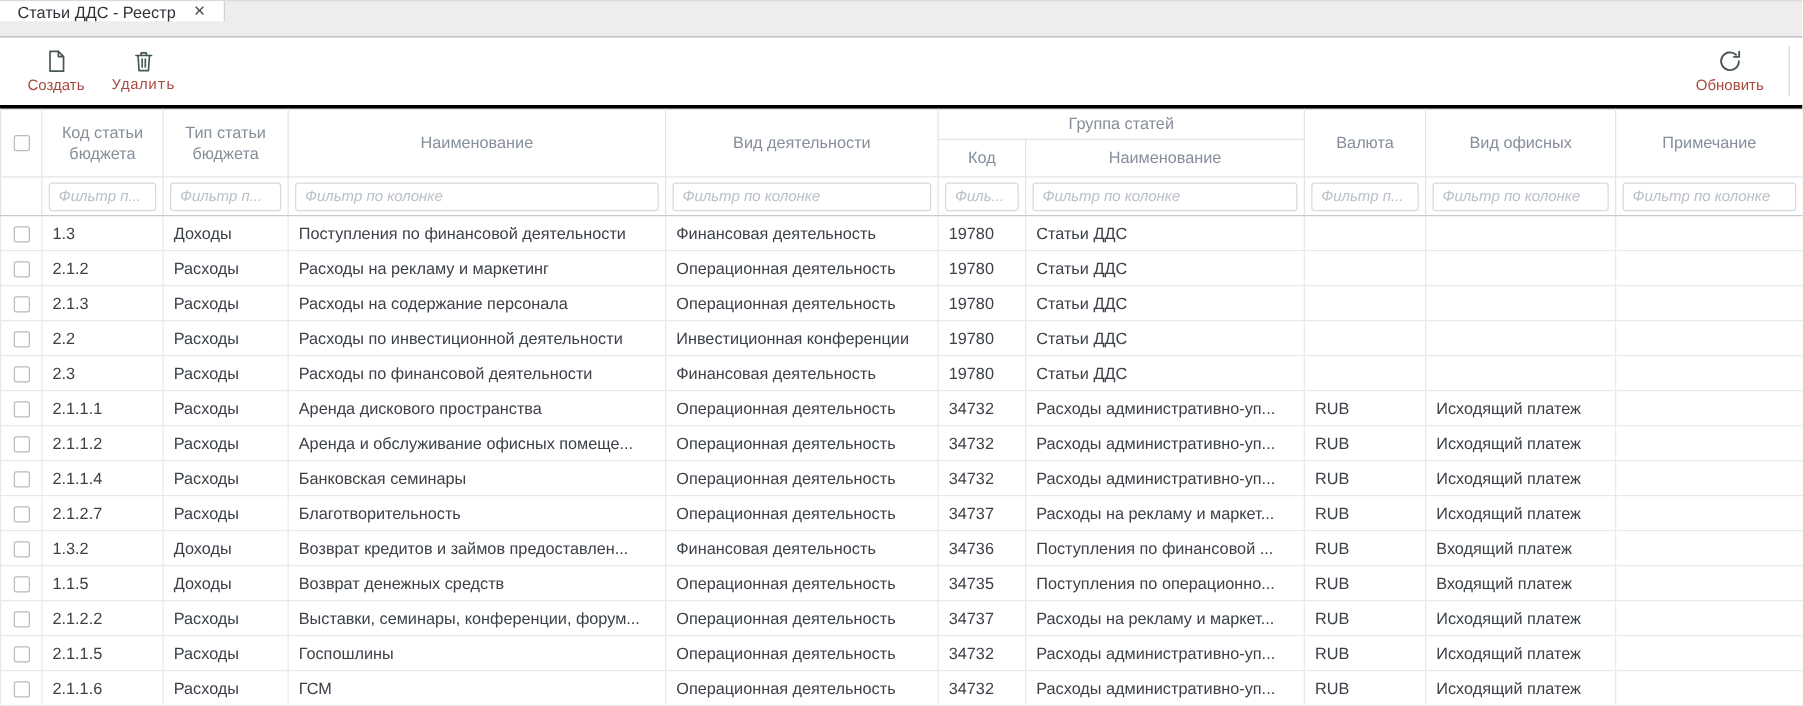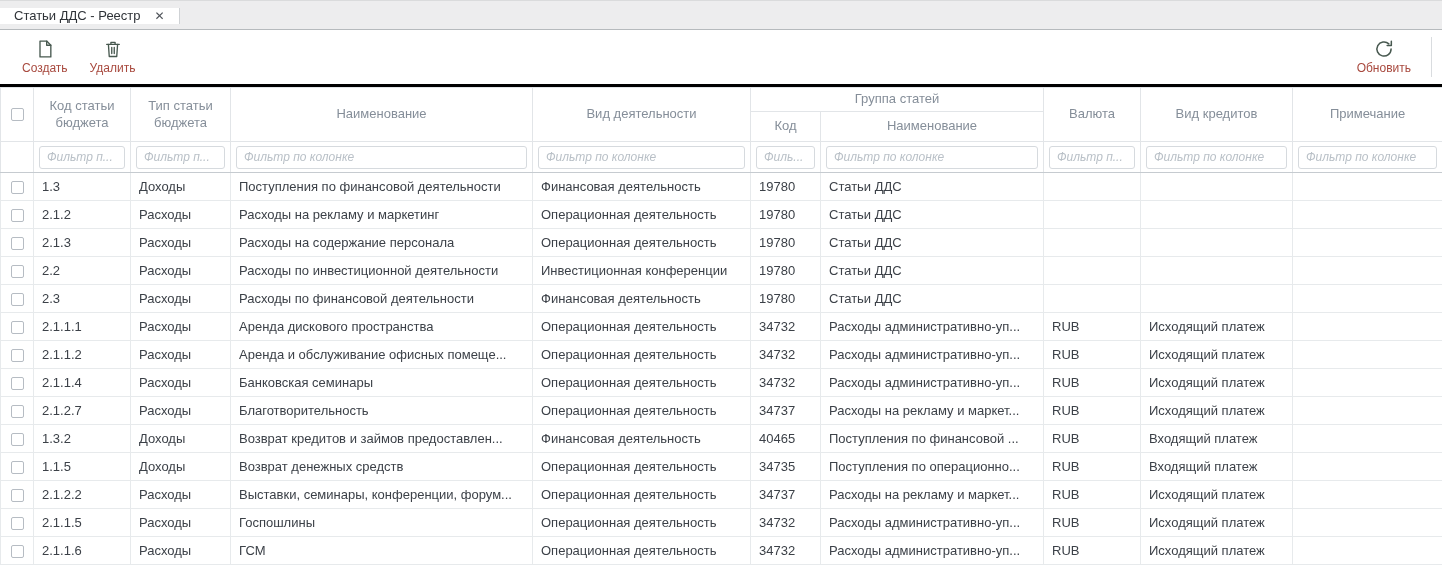--- a/index.html
+++ b/index.html
@@ -4,36 +4,36 @@
 <style>
   * { box-sizing: border-box; }
   html,body { margin:0; padding:0; }
   body {
     width:1442px; height:565px; overflow:hidden;
     font-family:"Liberation Sans", sans-serif;
     background:#fff; color:#3c4148;
   }
 
   
-  .tab-bar { height:30px; background:#ededee; position:relative; display:flex; align-items:center; border-top:1px solid #dadbdc; }
+  .tab-bar { height:30px; background:#ededee; position:relative; display:flex; align-items:flex-start; border-top:1px solid #dadbdc; }
   .tab-bar::after { content:''; position:absolute; left:0; right:0; bottom:0; height:1px; background:#b6babd; }
   .tab {
     position:relative; z-index:1; background:#fff; border-right:1px solid #cfd2d5;
     display:flex; align-items:center; gap:12px; padding:0 12px 0 14px;
     font-size:13px; color:#2f3338; cursor:default;
   }
   .tab-close { font-size:12px; color:#4c5157; line-height:1; padding:2px; cursor:pointer; }
 
   
   .toolbar { height:54px; background:#fff; display:flex; align-items:center; padding:0 10px 0 16px;text-align:center; }
   .tbtn {
     display:flex; flex-direction:column; align-items:center; justify-content:center;
     gap:2px; min-width:52px; padding:3px 6px; cursor:pointer; border-radius:3px;
   }
-  .tbtn + .tbtn { margin-left:10px; }
+  .tbtn + .tbtn { margin-left:10px;font-family:Liberation Mono, monospace; }
   .tbtn svg { width:20px; height:20px; color:var(--icon,#47584f); }
   .tbtn .tlabel { font-size:12px; color:var(--toolbar-label,#a8493e); white-space:nowrap; }
   .toolbar-spacer { flex:1; }
   .toolbar-sep { width:1px; height:40px; background:#d9dcdf; margin-left:14px; }
 
   
   .grid-wrap { border-top:3px solid #000000; }
   table { width:1442px; border-collapse:collapse; table-layout:fixed; }
   col.c-cb { width:33px; } col.c-bcode { width:97px; } col.c-btype { width:100px; }
   col.c-name { width:302px; } col.c-act { width:218px; } col.c-gcode { width:70px; }
@@ -122,21 +122,21 @@
       <tr class="group-row">
         <th class="cb-cell" rowspan="2">
           <span class="checkbox"></span>
         </th>
         <th rowspan="2">Код статьи бюджета</th>
         <th rowspan="2">Тип статьи бюджета</th>
         <th rowspan="2">Наименование</th>
         <th rowspan="2">Вид деятельности</th>
         <th colspan="2">Группа статей</th>
         <th rowspan="2">Валюта</th>
-        <th rowspan="2">Вид кредитов</th>
+        <th rowspan="2">Вид офисных</th>
         <th rowspan="2">Примечание</th>
       </tr>
       <tr class="main-row">
         <th>Код</th>
         <th>Наименование</th>
       </tr>
       <tr class="filter-row">
         <th class="cb-cell"></th>
         <th><input class="filter-input" placeholder="Фильтр п..." style=""></th>
         <th><input class="filter-input" placeholder="Фильтр п..." style=""></th>
@@ -257,21 +257,21 @@
           <td>RUB</td>
           <td>Исходящий платеж</td>
           <td></td>
         </tr>
         <tr>
           <td class="cb-cell"><span class="checkbox"></span></td>
           <td>1.3.2</td>
           <td>Доходы</td>
           <td>Возврат кредитов и займов предоставлен...</td>
           <td>Финансовая деятельность</td>
-          <td>40465</td>
+          <td>34736</td>
           <td>Поступления по финансовой ...</td>
           <td>RUB</td>
           <td>Входящий платеж</td>
           <td></td>
         </tr>
         <tr>
           <td class="cb-cell"><span class="checkbox"></span></td>
           <td>1.1.5</td>
           <td>Доходы</td>
           <td>Возврат денежных средств</td>

